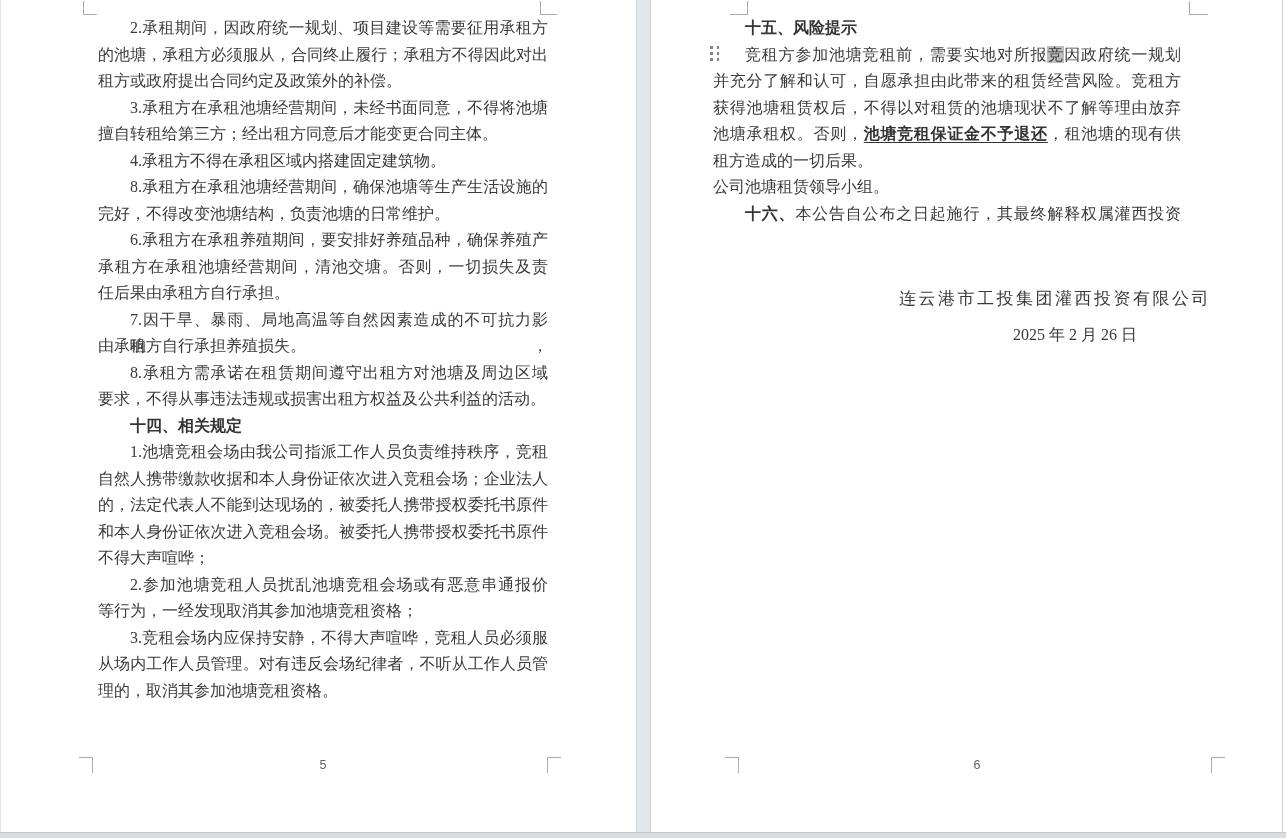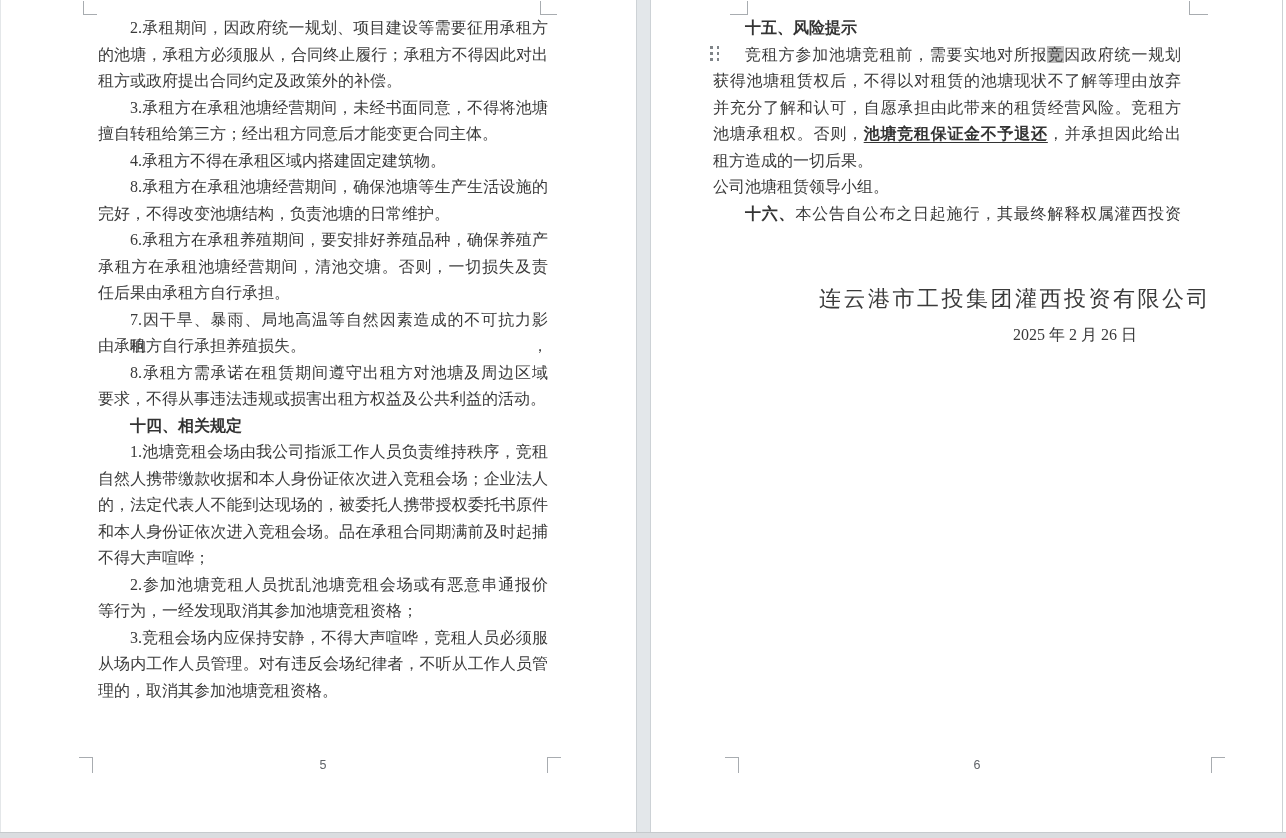--- a/index.html
+++ b/index.html
@@ -38,21 +38,21 @@
   .mark.vr-hb{border-right:1px solid #a8acb0;border-bottom:1px solid #a8acb0;}
   .mark.ht-vr{border-top:1px solid #a8acb0;border-right:1px solid #a8acb0;}
   .mark.ht-vl{border-top:1px solid #a8acb0;border-left:1px solid #a8acb0;}
 
   .page-number{position:absolute;top:757px;font-size:12.5px;line-height:16px;
                color:#5f6368;text-align:center;font-family:"Liberation Sans",sans-serif;}
   #page-number-left{left:98px;width:450px;}
   #page-number-right{left:743px;width:468px;}
 
   .signature{position:absolute;left:743px;top:286px;width:468px;text-align:right;
-             font-size:22px;line-height:26.5px;letter-spacing:2.5px;color:#3a3a3a;}
+             font-size:17px;line-height:26.5px;letter-spacing:2.5px;color:#3a3a3a;}
   .doc-date{position:absolute;left:767px;top:322px;width:468px;text-align:right;
             padding-right:98px;box-sizing:border-box;font-size:16px;line-height:26.5px;
             color:#3a3a3a;}
 
   
   .drag-handle{position:absolute;left:710px;top:46px;width:9px;height:16px;
                display:grid;grid-template-columns:2.5px 2.5px;grid-template-rows:2.5px 2.5px 2.5px;
                column-gap:4px;row-gap:3.5px;cursor:grab;}
   .drag-handle i{background:#7f8488;width:2.5px;height:2.5px;display:block;}
 </style>
@@ -99,35 +99,35 @@
       <div class="line"><span class="seg-n">承租方在承租池塘经营期间，清池交塘。否则，一切损失及责</span></div>
       <div class="line nojust"><span class="seg-n">任后果由承租方自行承担。</span></div>
       <div class="line indent"><span class="seg-n">7.因干旱、暴雨、局地高温等自然因素造成的不可抗力影响，</span></div>
       <div class="line nojust"><span class="seg-n">由承租方自行承担养殖损失。</span></div>
       <div class="line indent"><span class="seg-n">8.承租方需承诺在租赁期间遵守出租方对池塘及周边区域</span></div>
       <div class="line nojust"><span class="seg-n">要求，不得从事违法违规或损害出租方权益及公共利益的活动。</span></div>
       <div class="line indent nojust"><span class="seg-b">十四、相关规定</span></div>
       <div class="line indent"><span class="seg-n">1.池塘竞租会场由我公司指派工作人员负责维持秩序，竞租</span></div>
       <div class="line"><span class="seg-n">自然人携带缴款收据和本人身份证依次进入竞租会场；企业法人</span></div>
       <div class="line"><span class="seg-n">的，法定代表人不能到达现场的，被委托人携带授权委托书原件</span></div>
-      <div class="line"><span class="seg-n">和本人身份证依次进入竞租会场。品在承租合同期满前及时起捕</span></div>
+      <div class="line"><span class="seg-n">和本人身份证依次进入竞租会场。被委托人携带授权委托书原件</span></div>
       <div class="line nojust"><span class="seg-n">不得大声喧哗；</span></div>
       <div class="line indent"><span class="seg-n">2.参加池塘竞租人员扰乱池塘竞租会场或有恶意串通报价</span></div>
       <div class="line nojust"><span class="seg-n">等行为，一经发现取消其参加池塘竞租资格；</span></div>
       <div class="line indent"><span class="seg-n">3.竞租会场内应保持安静，不得大声喧哗，竞租人员必须服</span></div>
       <div class="line"><span class="seg-n">从场内工作人员管理。对有违反会场纪律者，不听从工作人员管</span></div>
       <div class="line nojust"><span class="seg-n">理的，取消其参加池塘竞租资格。</span></div>
     </div>
 
   <div class="text-block" id="text-right">
       <div class="line indent nojust"><span class="seg-b">十五、风险提示</span></div>
       <div class="line indent"><span class="seg-n">竞租方参加池塘竞租前，需要实地对所报</span><span class="seg-hl">竞</span><span class="seg-n">因政府统一规划</span></div>
+      <div class="line"><span class="seg-n">并充分了解和认可，自愿承担由此带来的租赁经营风险。竞租方</span></div>
       <div class="line"><span class="seg-n">获得池塘租赁权后，不得以对租赁的池塘现状不了解等理由放弃</span></div>
-      <div class="line"><span class="seg-n">并充分了解和认可，自愿承担由此带来的租赁经营风险。竞租方</span></div>
-      <div class="line"><span class="seg-n">池塘承租权。否则，</span><span class="seg-bu">池塘竞租保证金不予退还</span><span class="seg-n">，并承担因此给出</span></div>
+      <div class="line"><span class="seg-n">池塘承租权。否则，</span><span class="seg-bu">池塘竞租保证金不予退还</span><span class="seg-n">，租池塘的现有供</span></div>
       <div class="line nojust"><span class="seg-n">租方造成的一切后果。</span></div>
       <div class="line nojust"><span class="seg-n">公司池塘租赁领导小组。</span></div>
       <div class="line indent"><span class="seg-b">十六、</span><span class="seg-n">本公告自公布之日起施行，其最终解释权属灌西投资</span></div>
     </div>
 
   <div class="signature">连云港市工投集团灌西投资有限公司</div>
   <div class="doc-date">2025 年 2 月 26 日</div>
 
   <div class="page-number" id="page-number-left">5</div>
   <div class="page-number" id="page-number-right">6</div>

